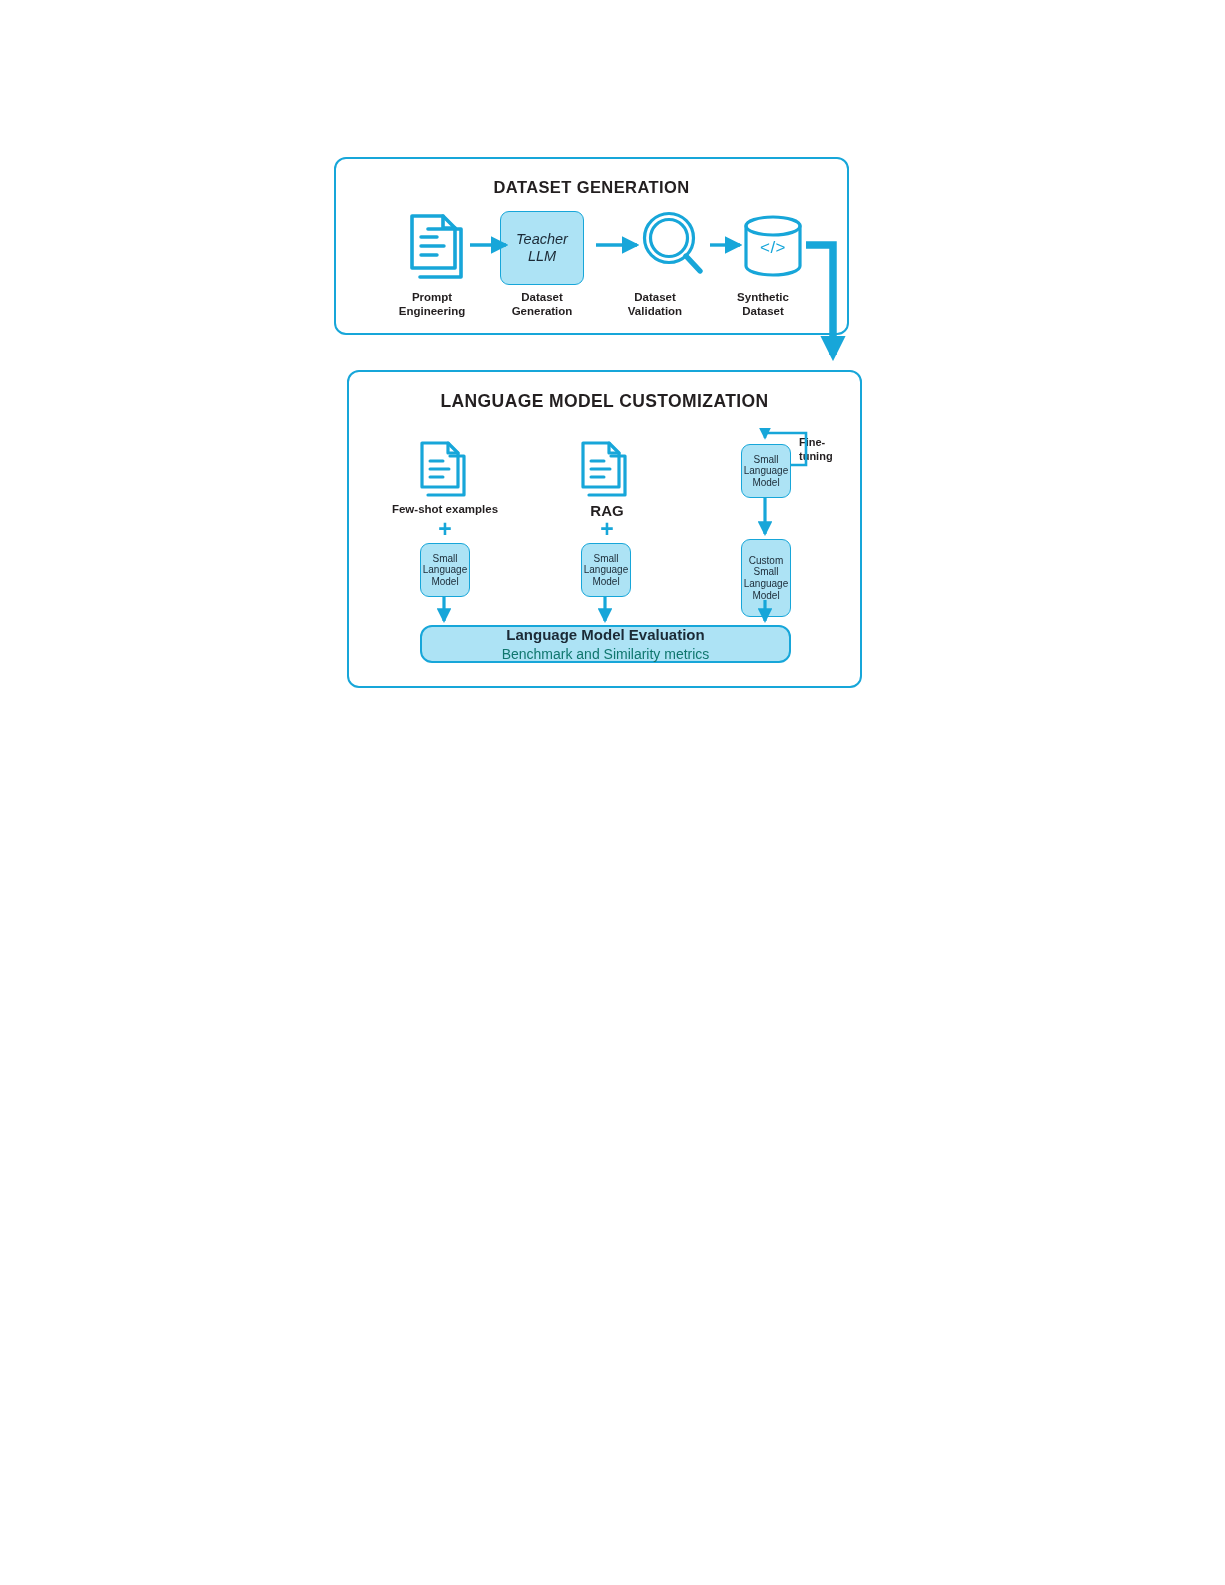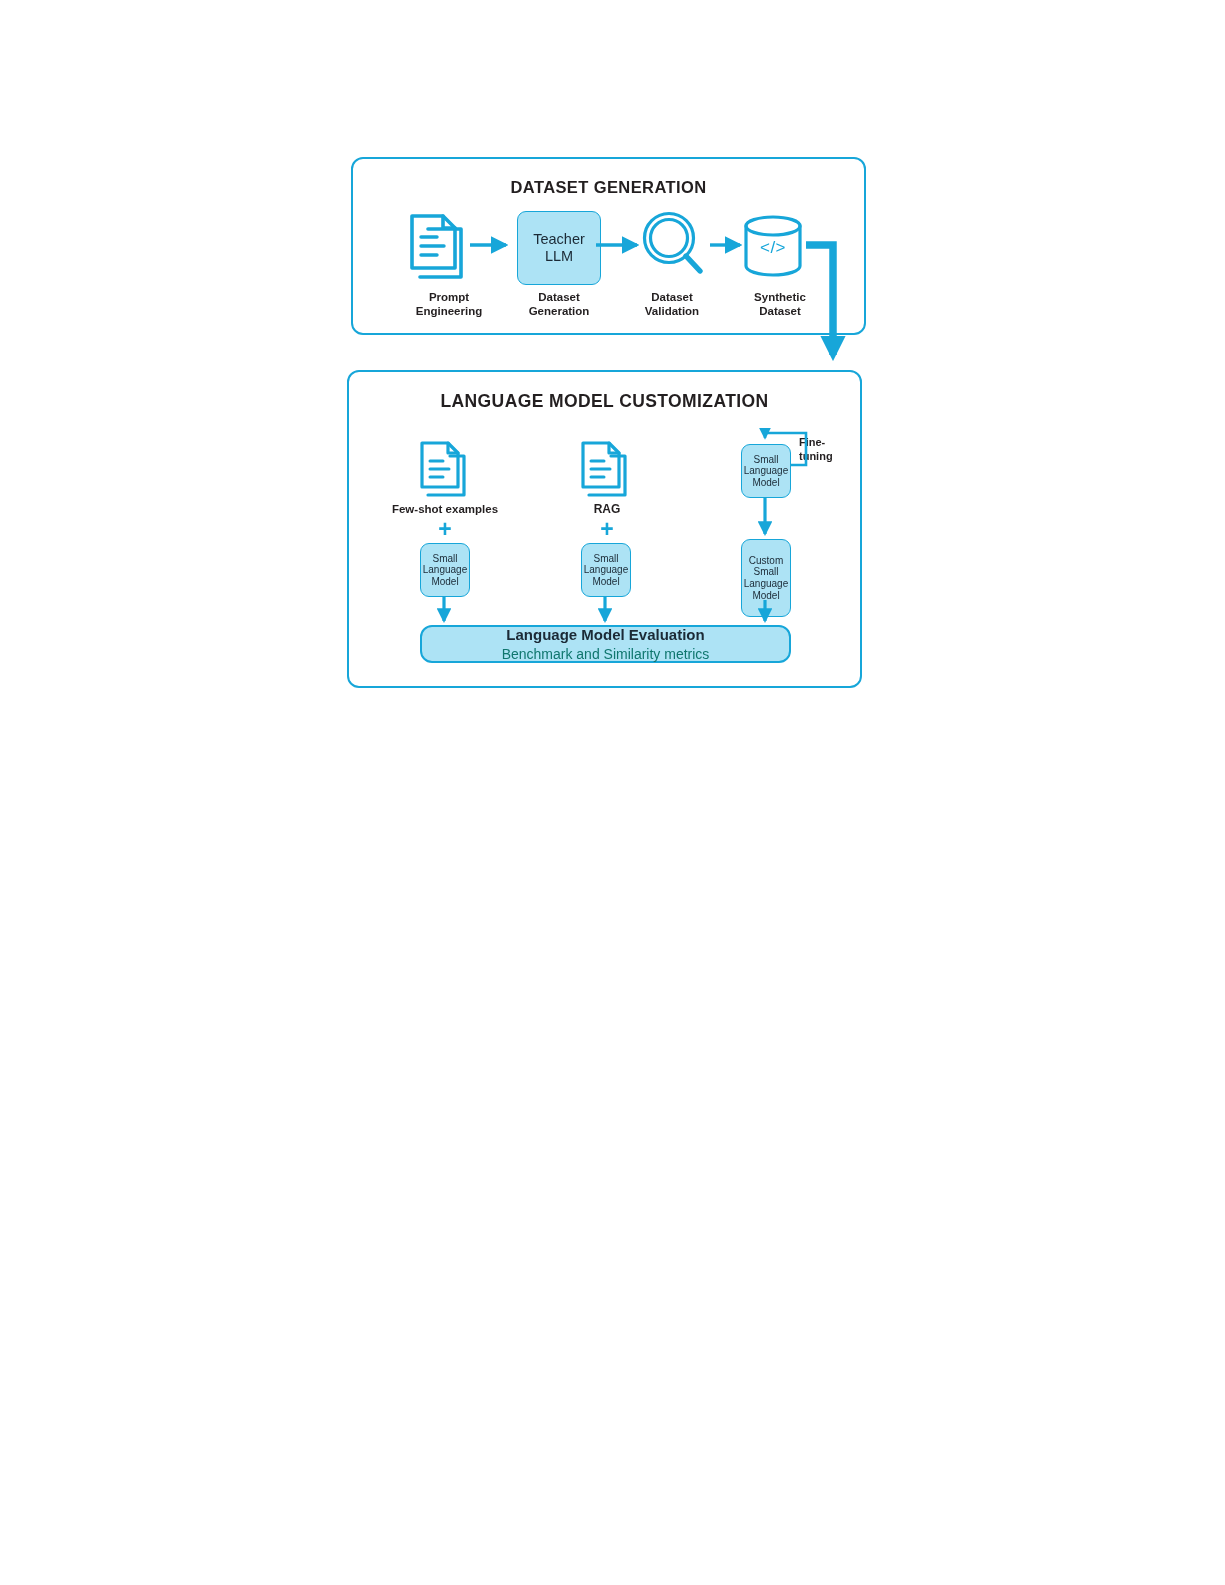--- a/index.html
+++ b/index.html
@@ -26,21 +26,21 @@
 
   
   .panel {
     position: absolute;
     box-sizing: border-box;
     border: 2.5px solid #17a6d9;
     border-radius: 12px;
     background: #ffffff;
   }
   #panel-dataset-generation {
-    left: 351px;
+    left: 334px;
     top: 157px;
     width: 515px;
     height: 178px;
   }
   #panel-lm-customization {
     left: 347px;
     top: 370px;
     width: 515px;
     height: 318px;
     padding-left: 30px;
@@ -129,21 +129,21 @@
 </head>
 <body>
 
 <div id="diagram-root">
 
   <div class="panel" id="panel-dataset-generation">
 
     <div class="panel-title" id="title-dataset-generation">DATASET GENERATION</div>
 
     <div class="blue-box" id="teacher-llm-box" style="left:164px; top:52px; width:84px; height:74px; font-size:14.5px;">
-      <span style="white-space:pre-line;">Teacher
+      <span style="white-space:pre-line;font-style:italic;">Teacher
 LLM</span>
     </div>
 
     <div class="caption" style="left:33px; top:131px; width:126px; font-size:11.5px;">Prompt
 Engineering</div>
 
     <div class="caption" style="left:143px; top:131px; width:126px; font-size:11.5px;">Dataset
 Generation</div>
 
     <div class="caption" style="left:256px; top:131px; width:126px; font-size:11.5px;">Dataset
@@ -152,21 +152,21 @@
     <div class="caption" style="left:364px; top:131px; width:126px; font-size:11.5px;">Synthetic
 Dataset</div>
   </div>
 
   <div class="panel" id="panel-lm-customization">
 
     <div class="panel-title" id="title-lm-customization">LANGUAGE MODEL CUSTOMIZATION</div>
 
     <div class="caption" style="left:33px; top:130px; width:126px; font-size:11.5px;">Few-shot examples</div>
 
-    <div class="caption" style="left:195px; top:130px; width:126px; font-size:12px;">RAG</div>
+    <div class="caption" style="left:195px; top:130px; width:126px; font-size:15px;">RAG</div>
 
     <div class="plus" style="left:33px; top:146px; width:126px; font-size:23px;">+</div>
 
     <div class="plus" style="left:195px; top:146px; width:126px; font-size:23px;">+</div>
 
     <div class="caption" style="left:450px; top:64px; width:60px; font-size:11px; text-align:left;">Fine-
 tuning</div>
 
     <div class="blue-box" style="left:71px; top:171px; width:50px; height:54px; font-size:10px;">
       <span style="white-space:pre-line;">Small

